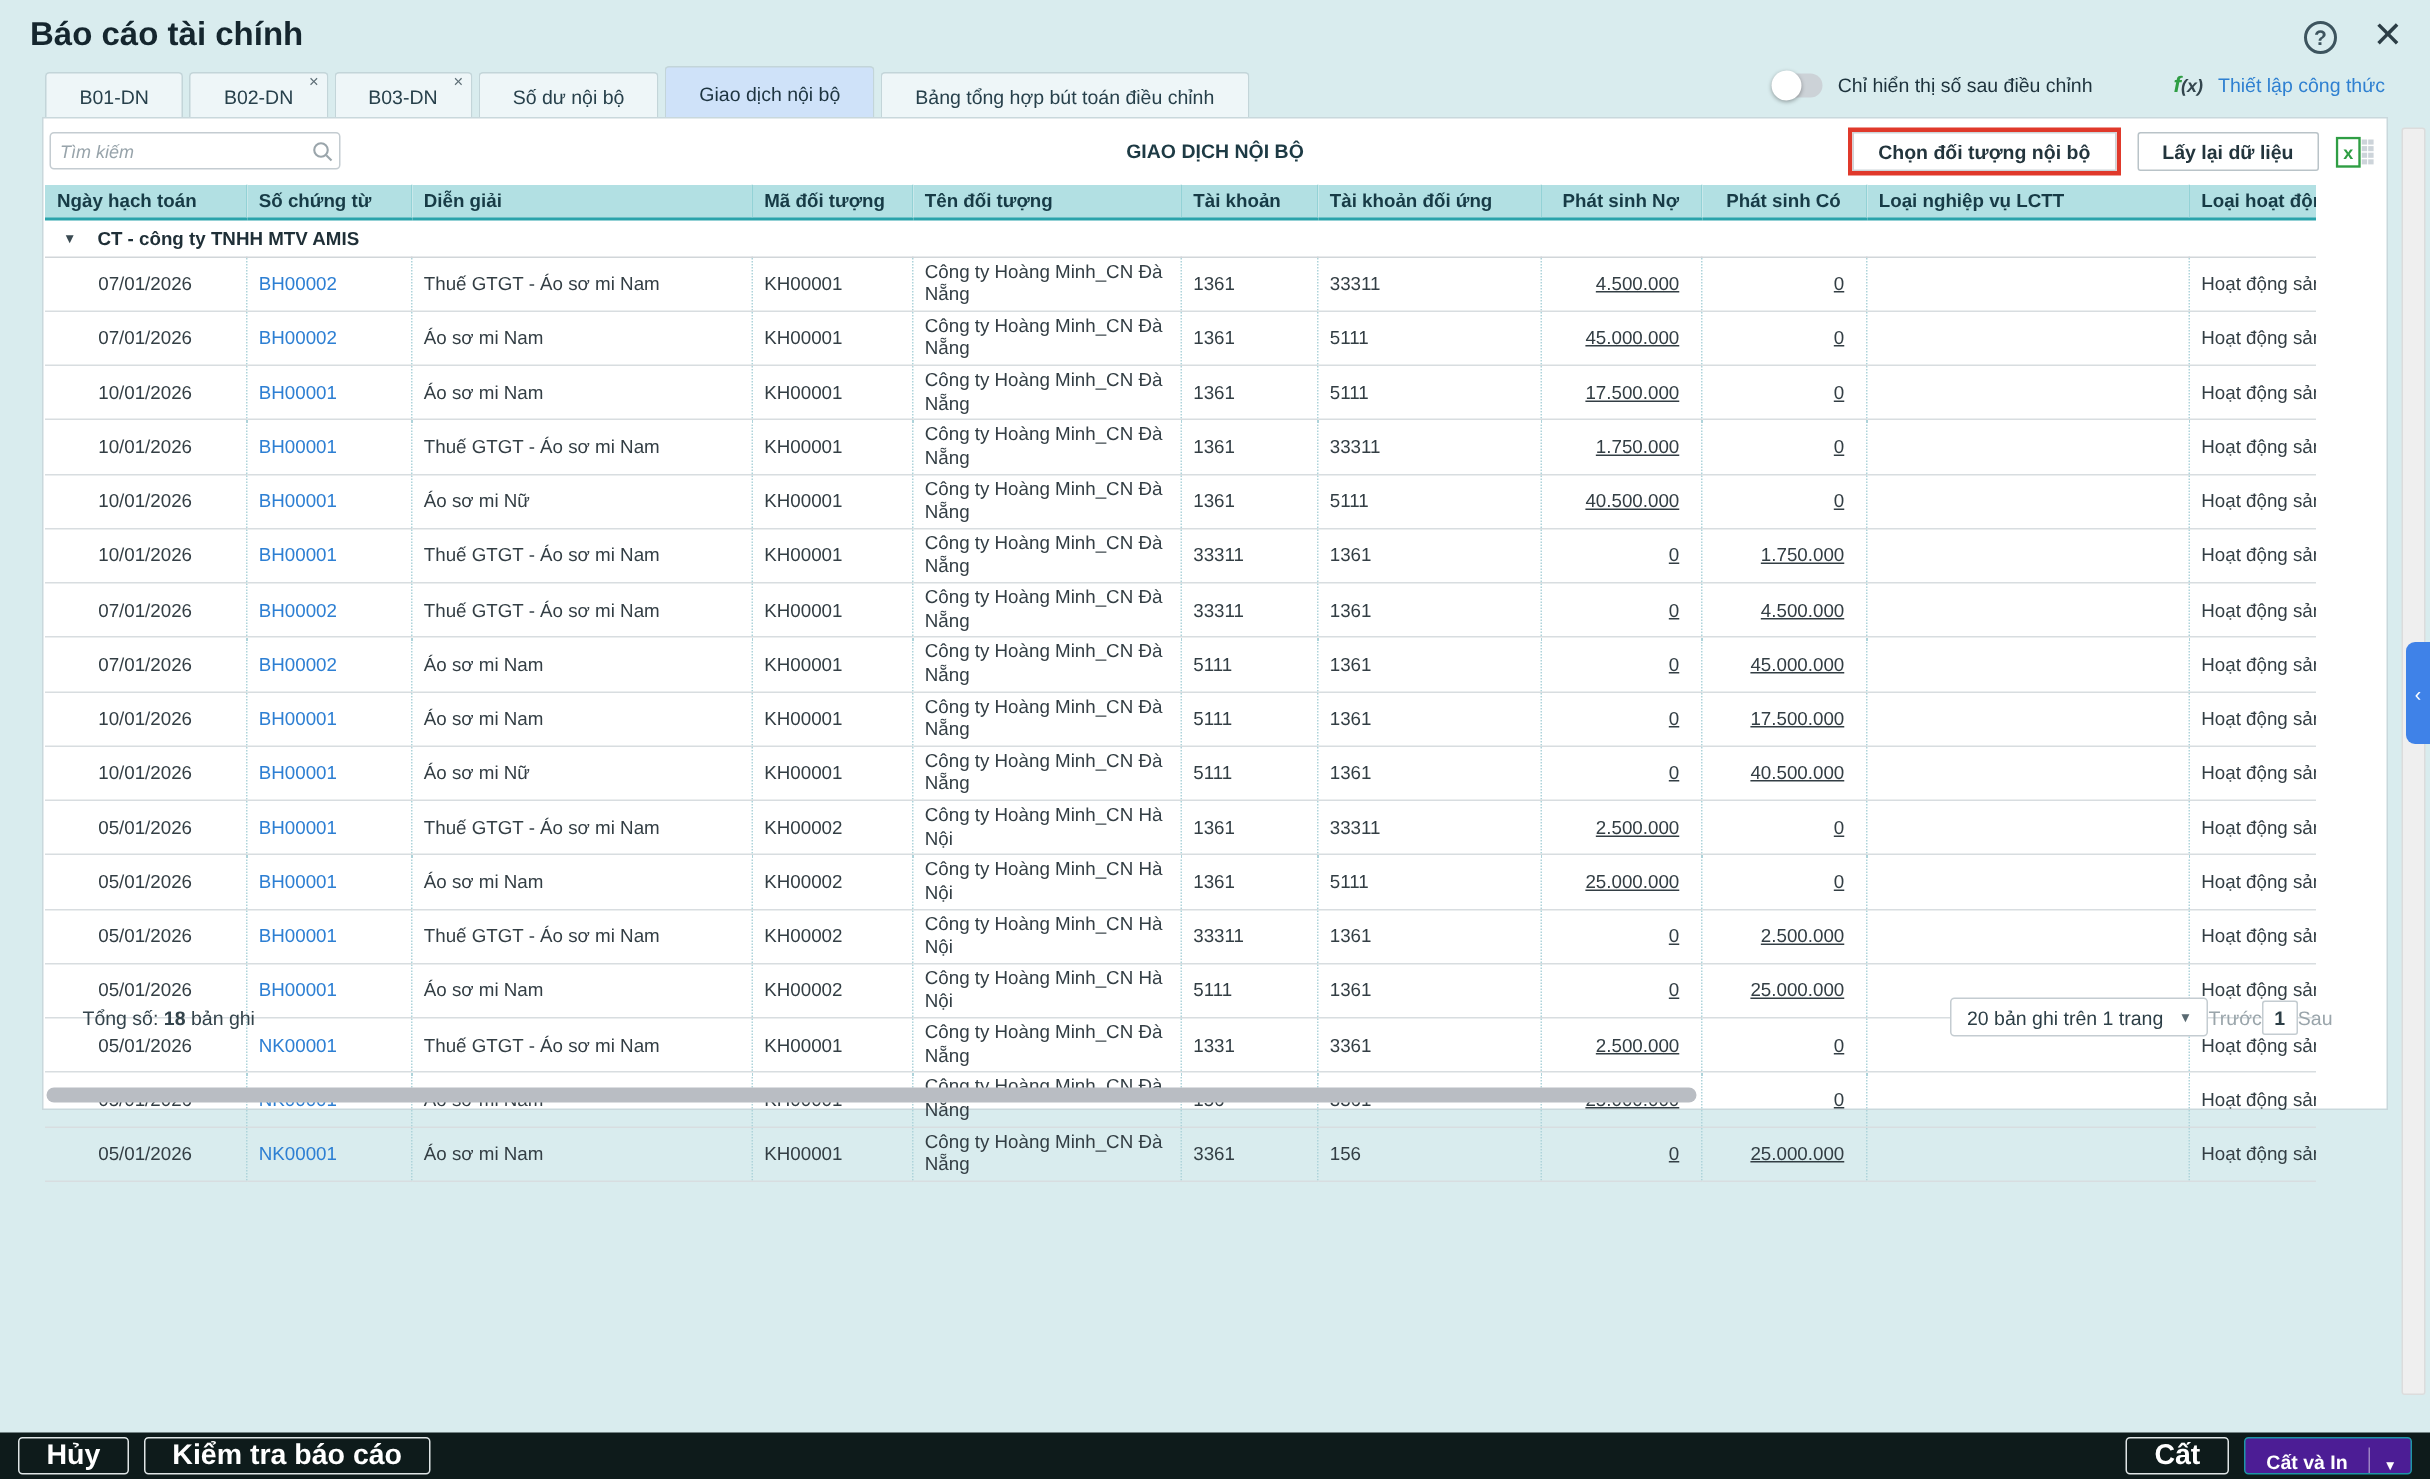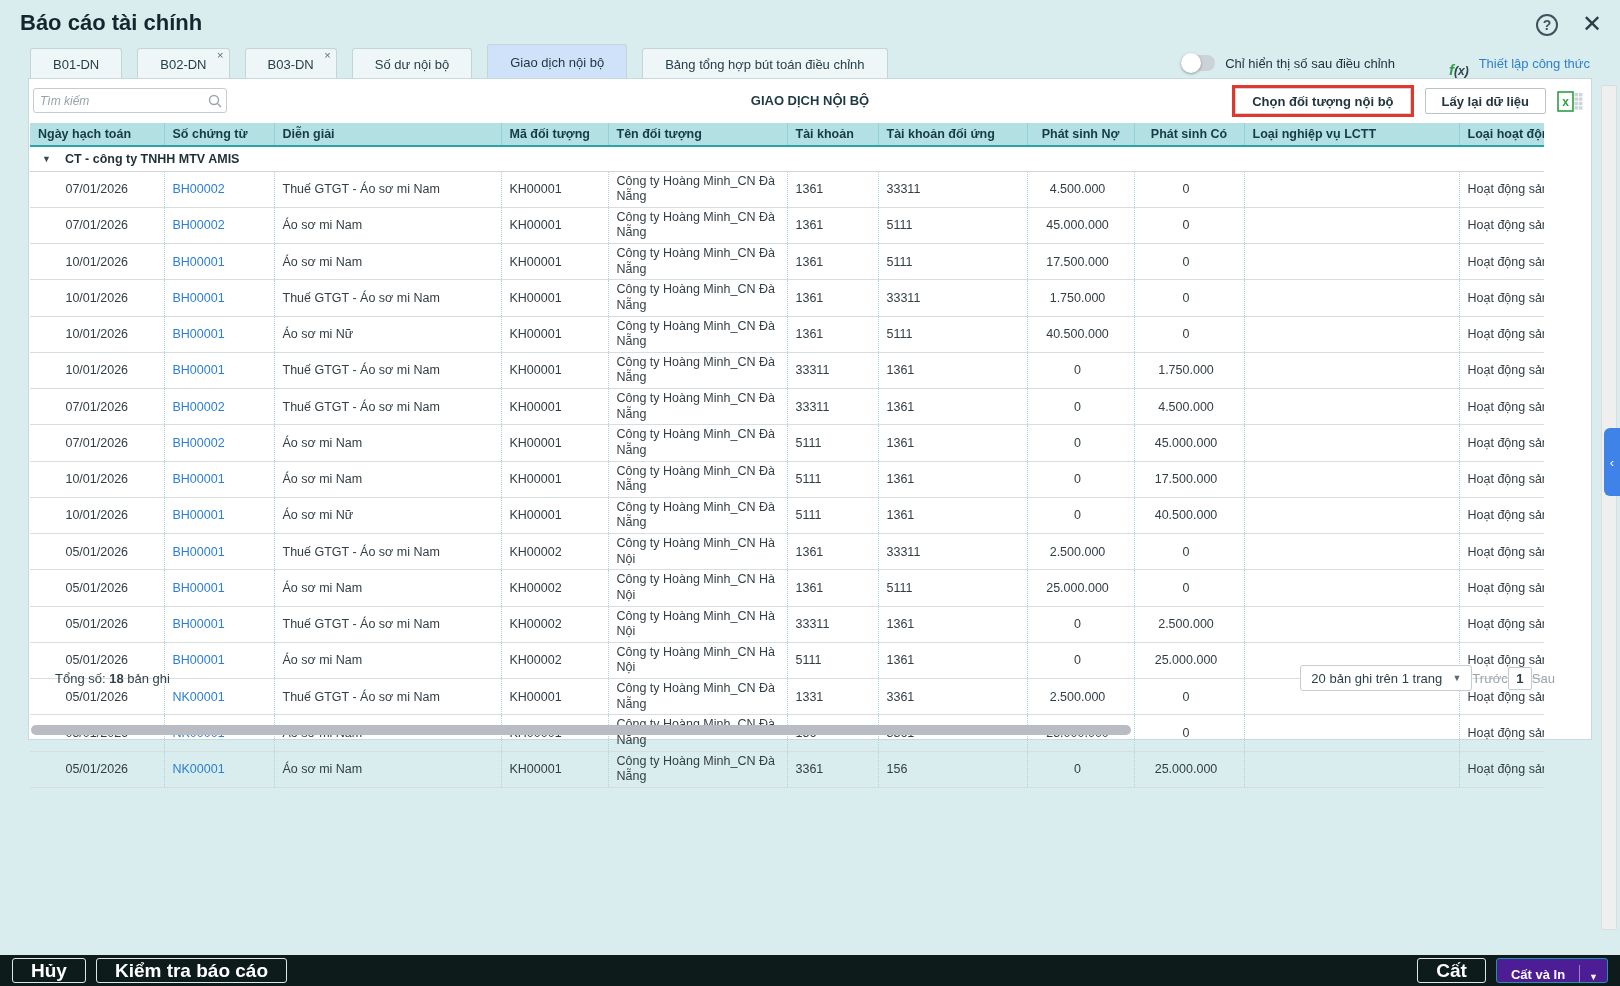--- a/index.html
+++ b/index.html
@@ -10,32 +10,32 @@
   
   .win-title { position:absolute; left:20px; top:10px; font-size:22px; font-weight:bold; color:#15262e; }
   .top-icons { position:absolute; right:62px; top:14px; display:flex; gap:26px; align-items:center; }
   .help-circle { width:22px; height:22px; border:2px solid #3d545e; border-radius:50%; display:flex;
     align-items:center; justify-content:center; font-size:14px; font-weight:bold; color:#3d545e; cursor:pointer; }
   .close-x { position:absolute; right:18px; top:12px; font-size:24px; color:#2c3e46; cursor:pointer; line-height:1; }
 
   
   .tabbar { position:absolute; left:30px; top:44px; display:flex; align-items:flex-end; height:35px; }
   .tab { position:relative; height:31px; background:#eef6f8; border:1px solid #c3d5d9; border-bottom:none;
-    margin-right:15px; padding:0 22px; display:flex; align-items:center; font-size:13px; color:#27404b;
+    margin-right:4px; padding:0 22px; display:flex; align-items:center; font-size:13px; color:#27404b;
     border-radius:3px 3px 0 0; cursor:pointer; white-space:nowrap; }
   .tab.active { height:35px; background:#cfe2f9; border-color:#c3d5d9; color:#1d3440; }
   .tab .tab-x { position:absolute; top:1px; right:5px; font-size:11px; color:#5c6d75; line-height:1; cursor:pointer; }
 
   
   .tabrow-right { position:absolute; right:30px; top:48px; display:flex; align-items:center; gap:10px; font-size:13px; }
   .switch { width:34px; height:16px; background:#ccd2d7; border-radius:9px; position:relative; cursor:pointer; }
   .switch .knob { position:absolute; left:0px; top:-2px; width:20px; height:20px; background:#fff; border-radius:50%;
     box-shadow:0 1px 3px rgba(0,0,0,.35); }
   .toggle-label { color:#1d323c; margin-right:44px; }
-  .fx { font-style:italic; font-weight:bold;margin-top:13px; }
+  .fx { font-style:italic; font-weight:bold; }
   .fx .f { color:#2f9e44; font-size:15px; }
   .fx .x { color:#33454d; font-size:12px; }
   .formula-link { color:#2f80d1; cursor:pointer; }
 
   
   .panel { position:absolute; left:28px; top:78px; width:1564px; height:662px; background:#fff;
     border:1px solid #c9d8dc; }
 
   .toolbar { position:absolute; left:0; top:0; width:100%; height:44px; }
   .search-box { position:absolute; left:4px; top:9px; width:194px; height:25px; border:1px solid #c4ccd1;
@@ -56,21 +56,21 @@
   
   .table-wrap { position:absolute; left:1px; top:44px; width:1514px; height:680px; overflow:hidden; }
   table.grid { border-collapse:collapse; table-layout:fixed; width:1562px; font-size:12.5px; }
   .grid th { background:#b2e0e3; color:#173b46; font-weight:bold; height:23px; text-align:left;
     padding:0 8px; border-right:1px solid #93d2d6; border-bottom:2px solid #2aa3ab; white-space:nowrap; overflow:hidden; }
   .grid th.c { text-align:center; }
   .grid td { border-right:1px dotted #aed3da; border-bottom:1px solid #d8dde0; padding:2px 8px;
     color:#333e44; vertical-align:middle; overflow:hidden; }
   .grid td.date { text-align:center; }
   .grid td.doc { color:#2d7fd3; cursor:pointer; }
-  .grid td.num { text-align:center; padding-right:14px; }
+  .grid td.num { text-align:right; padding-right:14px;text-decoration:underline; }
   .grid td:last-child { border-right:none; white-space:nowrap; }
   .grid tr.data-row { height:32px; }
   .grid tr.group-row td { border-right:none; border-bottom:1px solid #d1d6d9; background:#fff;
     font-weight:bold; color:#1f2f37; height:25px; padding-left:12px; }
   .caret { display:inline-block; font-size:9px; color:#3a4a52; margin-right:14px; cursor:pointer;
     transform:translateY(-1px); }
   .partner { line-height:1.25; }
 
   
   .panel-footer { position:absolute; left:0; bottom:42px; width:100%; height:36px; }

